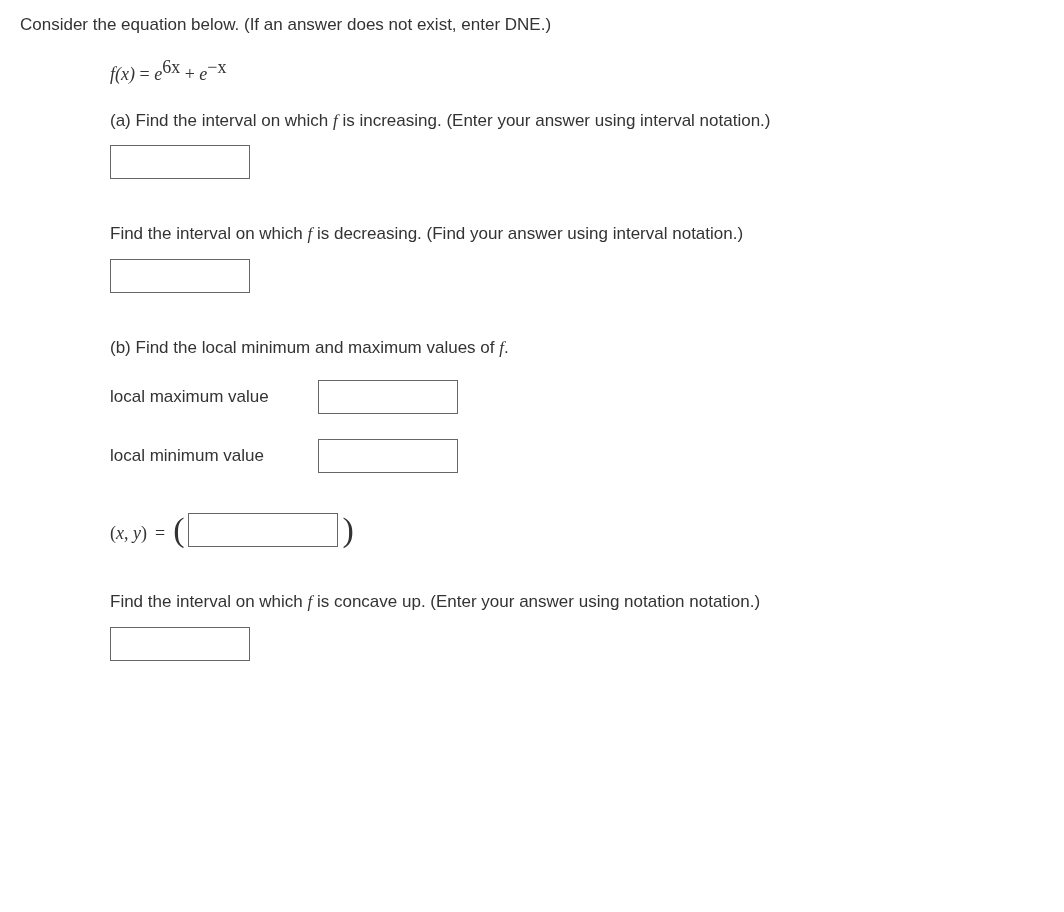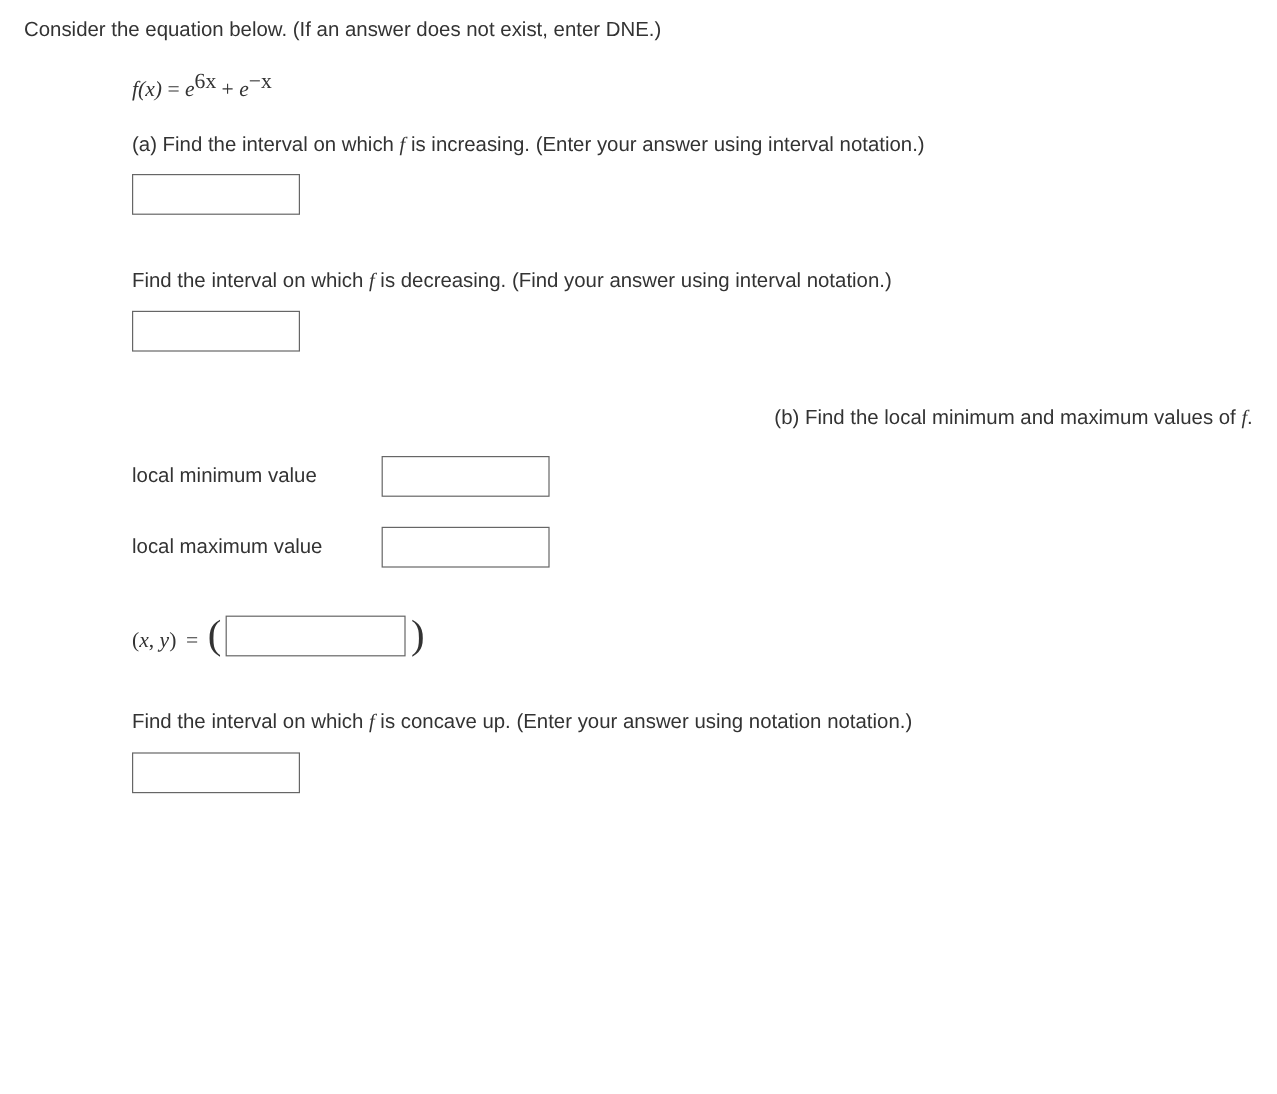--- a/index.html
+++ b/index.html
@@ -76,21 +76,20 @@
       font-style: italic;
     }
     .subpart {
       margin-bottom: 42px;
     }
     .mb12 {
       margin-bottom: 12px;
     }
     .mb20 {
       margin-bottom: 20px;
-      text-align: right;
     }
   </style>
 </head>
 <body>
 
 <div class="intro">Consider the equation below. (If an answer does not exist, enter DNE.)</div>
 
 <div class="indent">
 
   <div class="equation">
@@ -113,25 +112,25 @@
       <span>Find the interval on which </span><span class="fxi">f</span><span> is decreasing. (Find your answer using interval notation.)</span>
     </div>
     <input type="text" class="box" style="">
   </div>
 
   <div class="part">
     <div class="prompt mb20">
       <span>(b) Find the local minimum and maximum values of </span><span class="fxi">f</span><span>.</span>
     </div>
     <div class="row">
-      <div class="label">local minimum value</div>
+      <div class="label">local maximum value</div>
       <input type="text" class="box" style="">
     </div>
     <div class="row">
-      <div class="label">local maximum value</div>
+      <div class="label">local minimum value</div>
       <input type="text" class="box" style="">
     </div>
   </div>
 
   <div class="subpart">
     <div class="inflect-row">
       <span>
         <span>(</span><span class="xy">x</span><span>, </span><span class="xy">y</span><span>)</span>
       </span>
       <span style="margin:0 4px;font-style:normal;">=</span>

